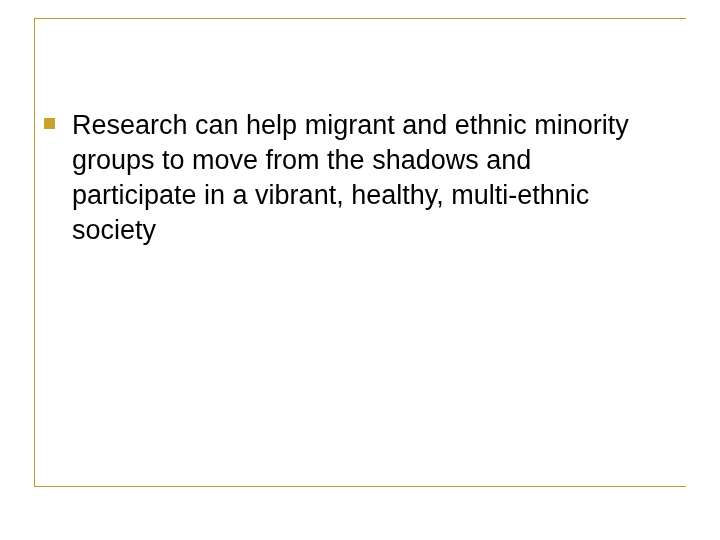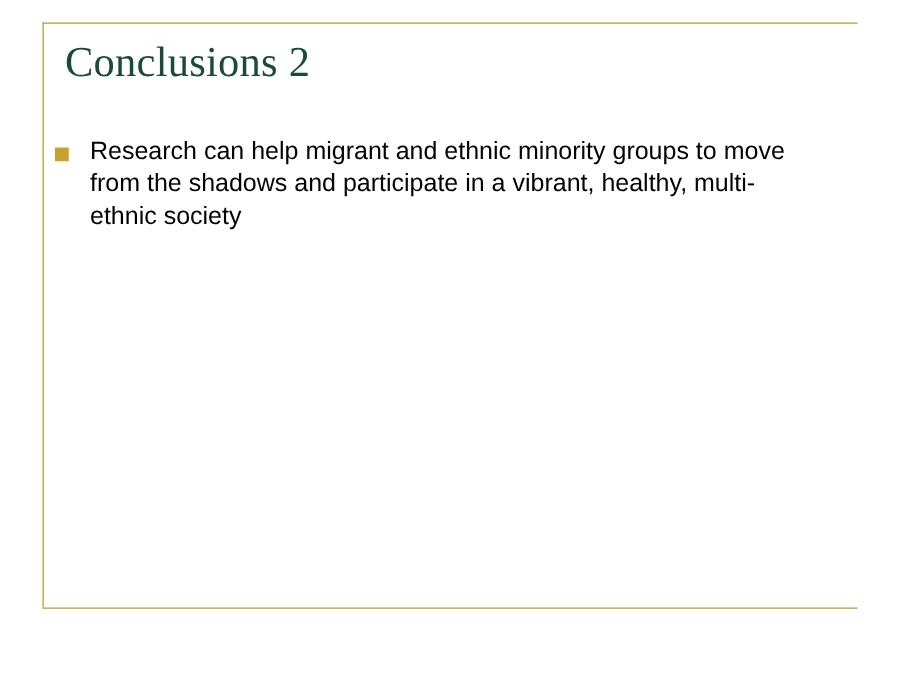--- a/index.html
+++ b/index.html
@@ -72,36 +72,35 @@
   }
   .bullet-text {
     flex: 1 1 auto;
     color: #000000;
     line-height: 1.30;
   }
   .level-1 .bullet-text {
     font-size: 25.5px;
   }
   .level-2 .bullet-text {
-    font-size: 20px;
+    font-size: 27px;
   }
   .level-2 .bullet-marker {
     margin-top: 10px;
   }
 </style>
 </head>
 <body>
 
 <div class="slide">
 
   <div class="rule rule-top"></div>
   <div class="left-bar"></div>
   <div class="rule rule-bottom"></div>
 
-  <div class="title">Conclusions 2</div>
 
   <div class="body">
 
 
     <div class="bullet-row level-2">
       <span class="bullet-marker"></span>
       <span class="bullet-text">Research can help migrant and ethnic minority groups to move from the shadows and participate in a vibrant, healthy, multi-ethnic society</span>
     </div>
 
   </div>

